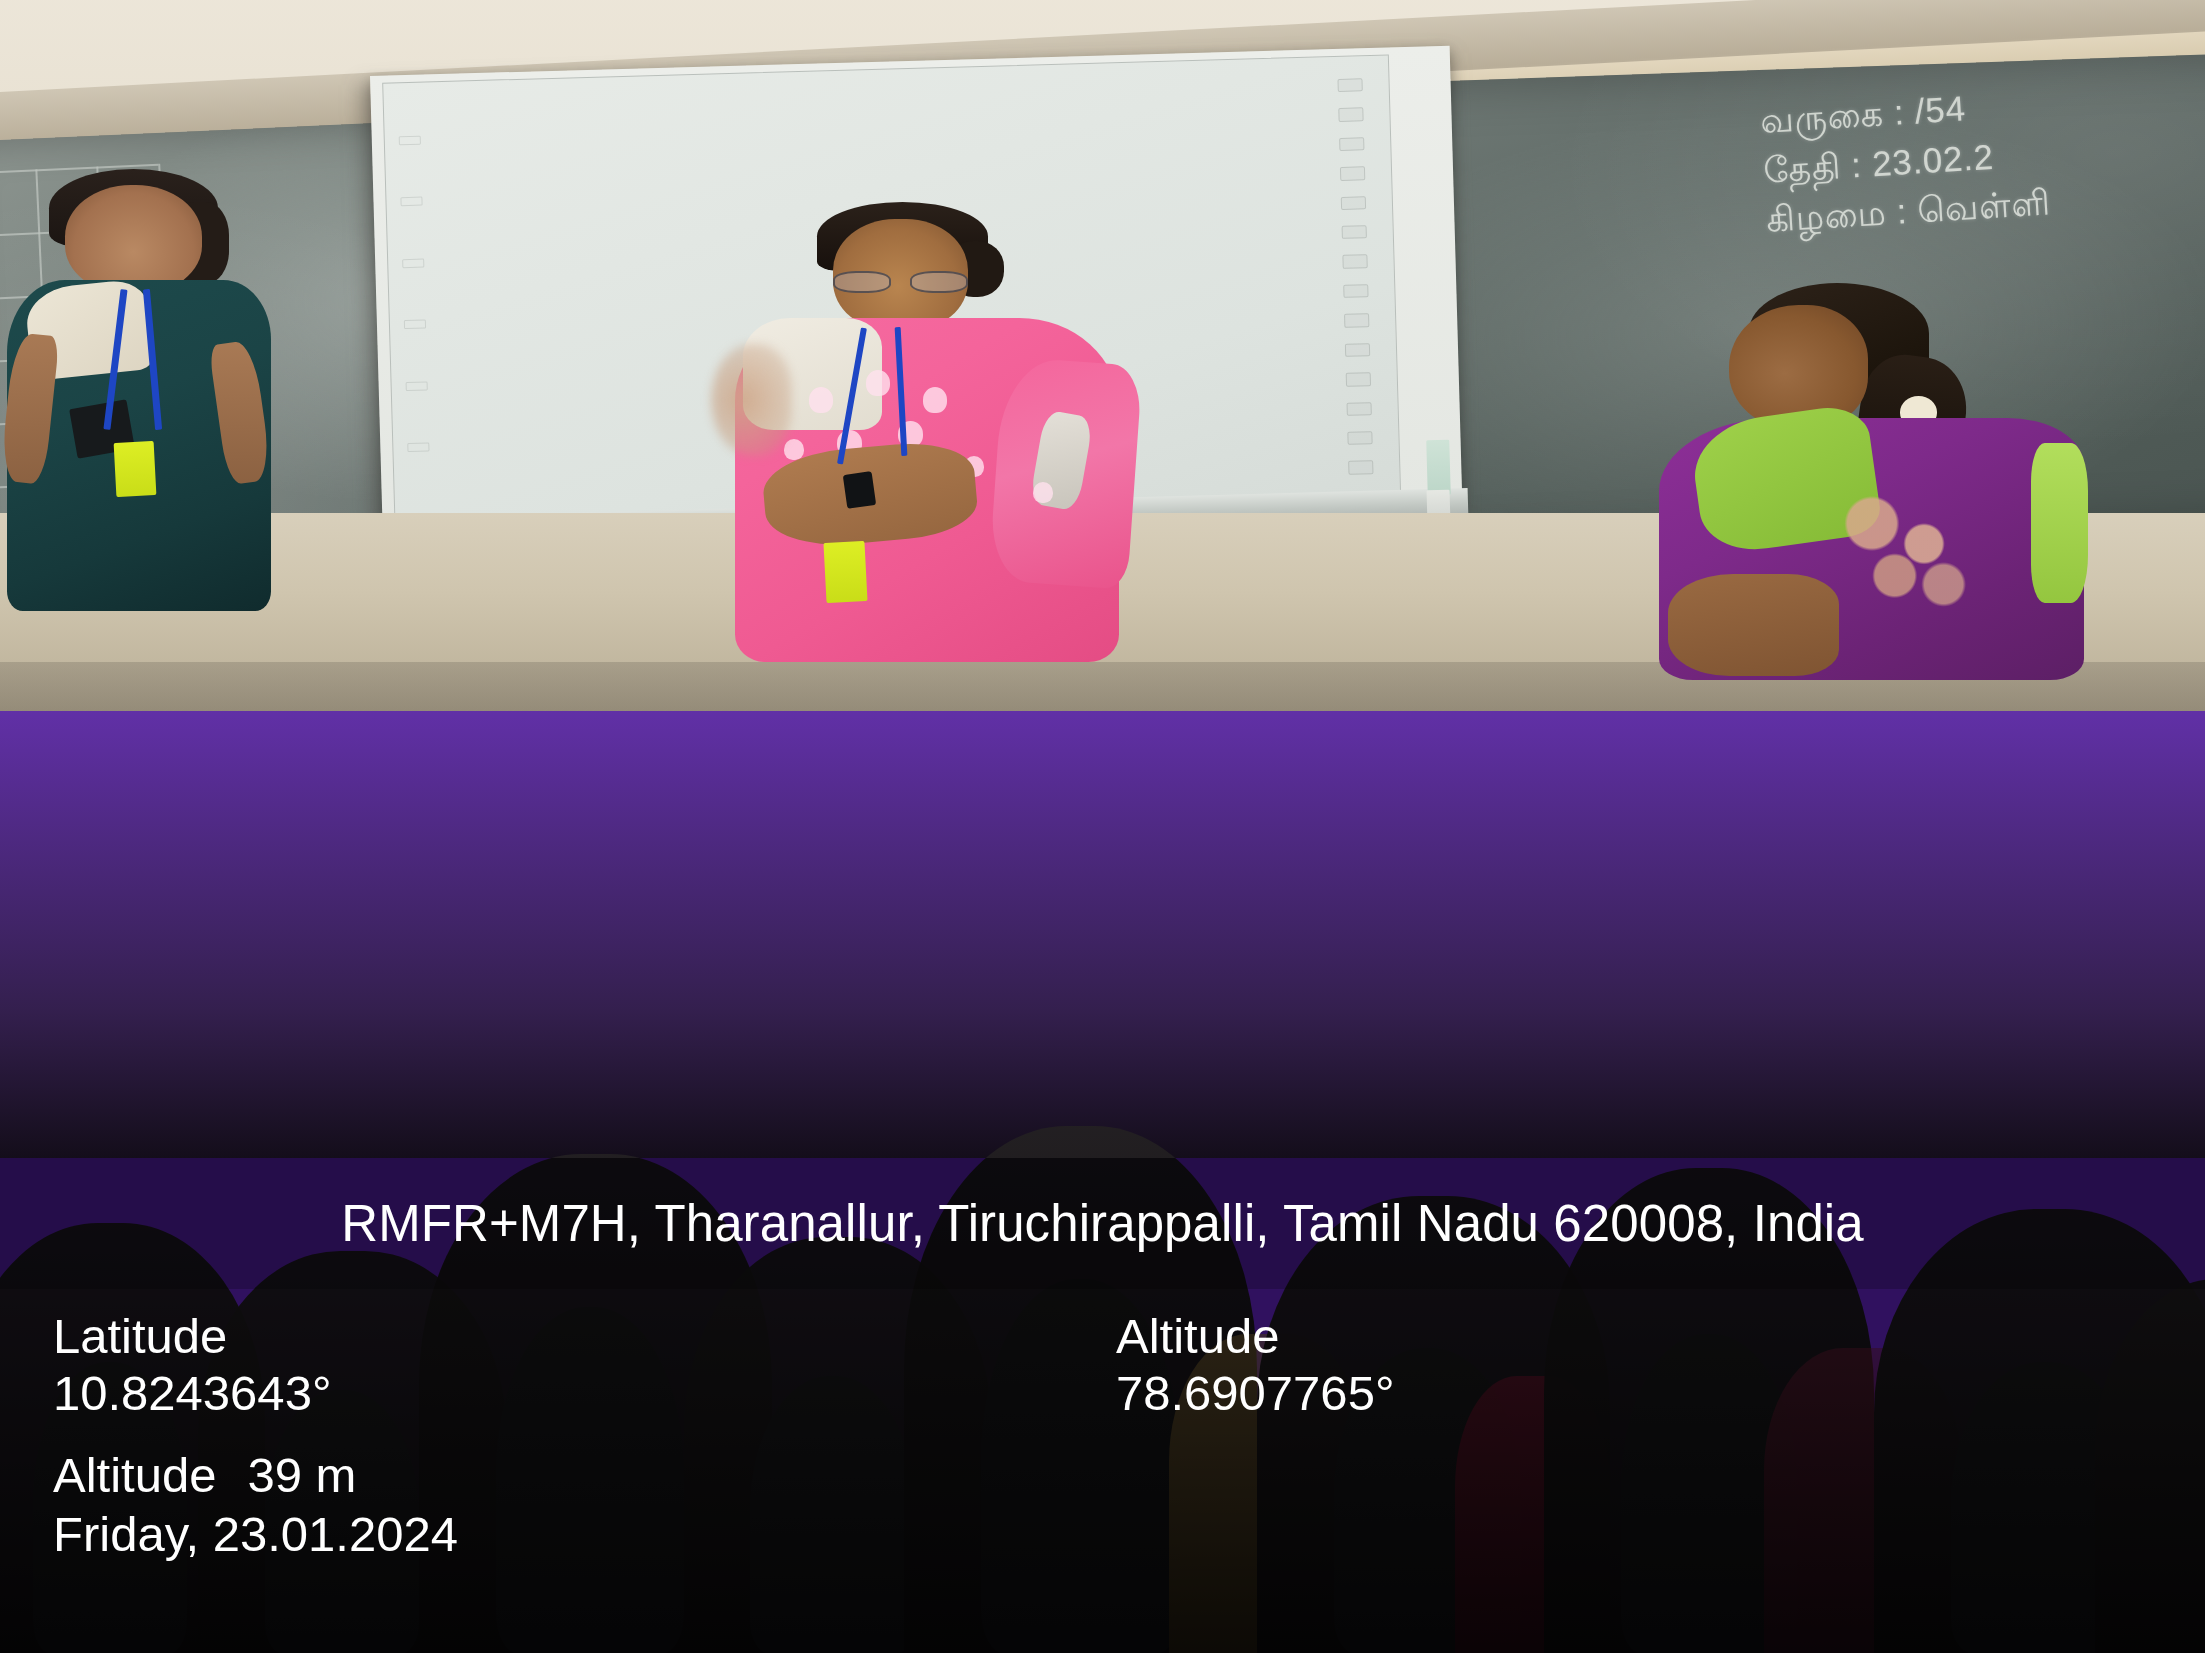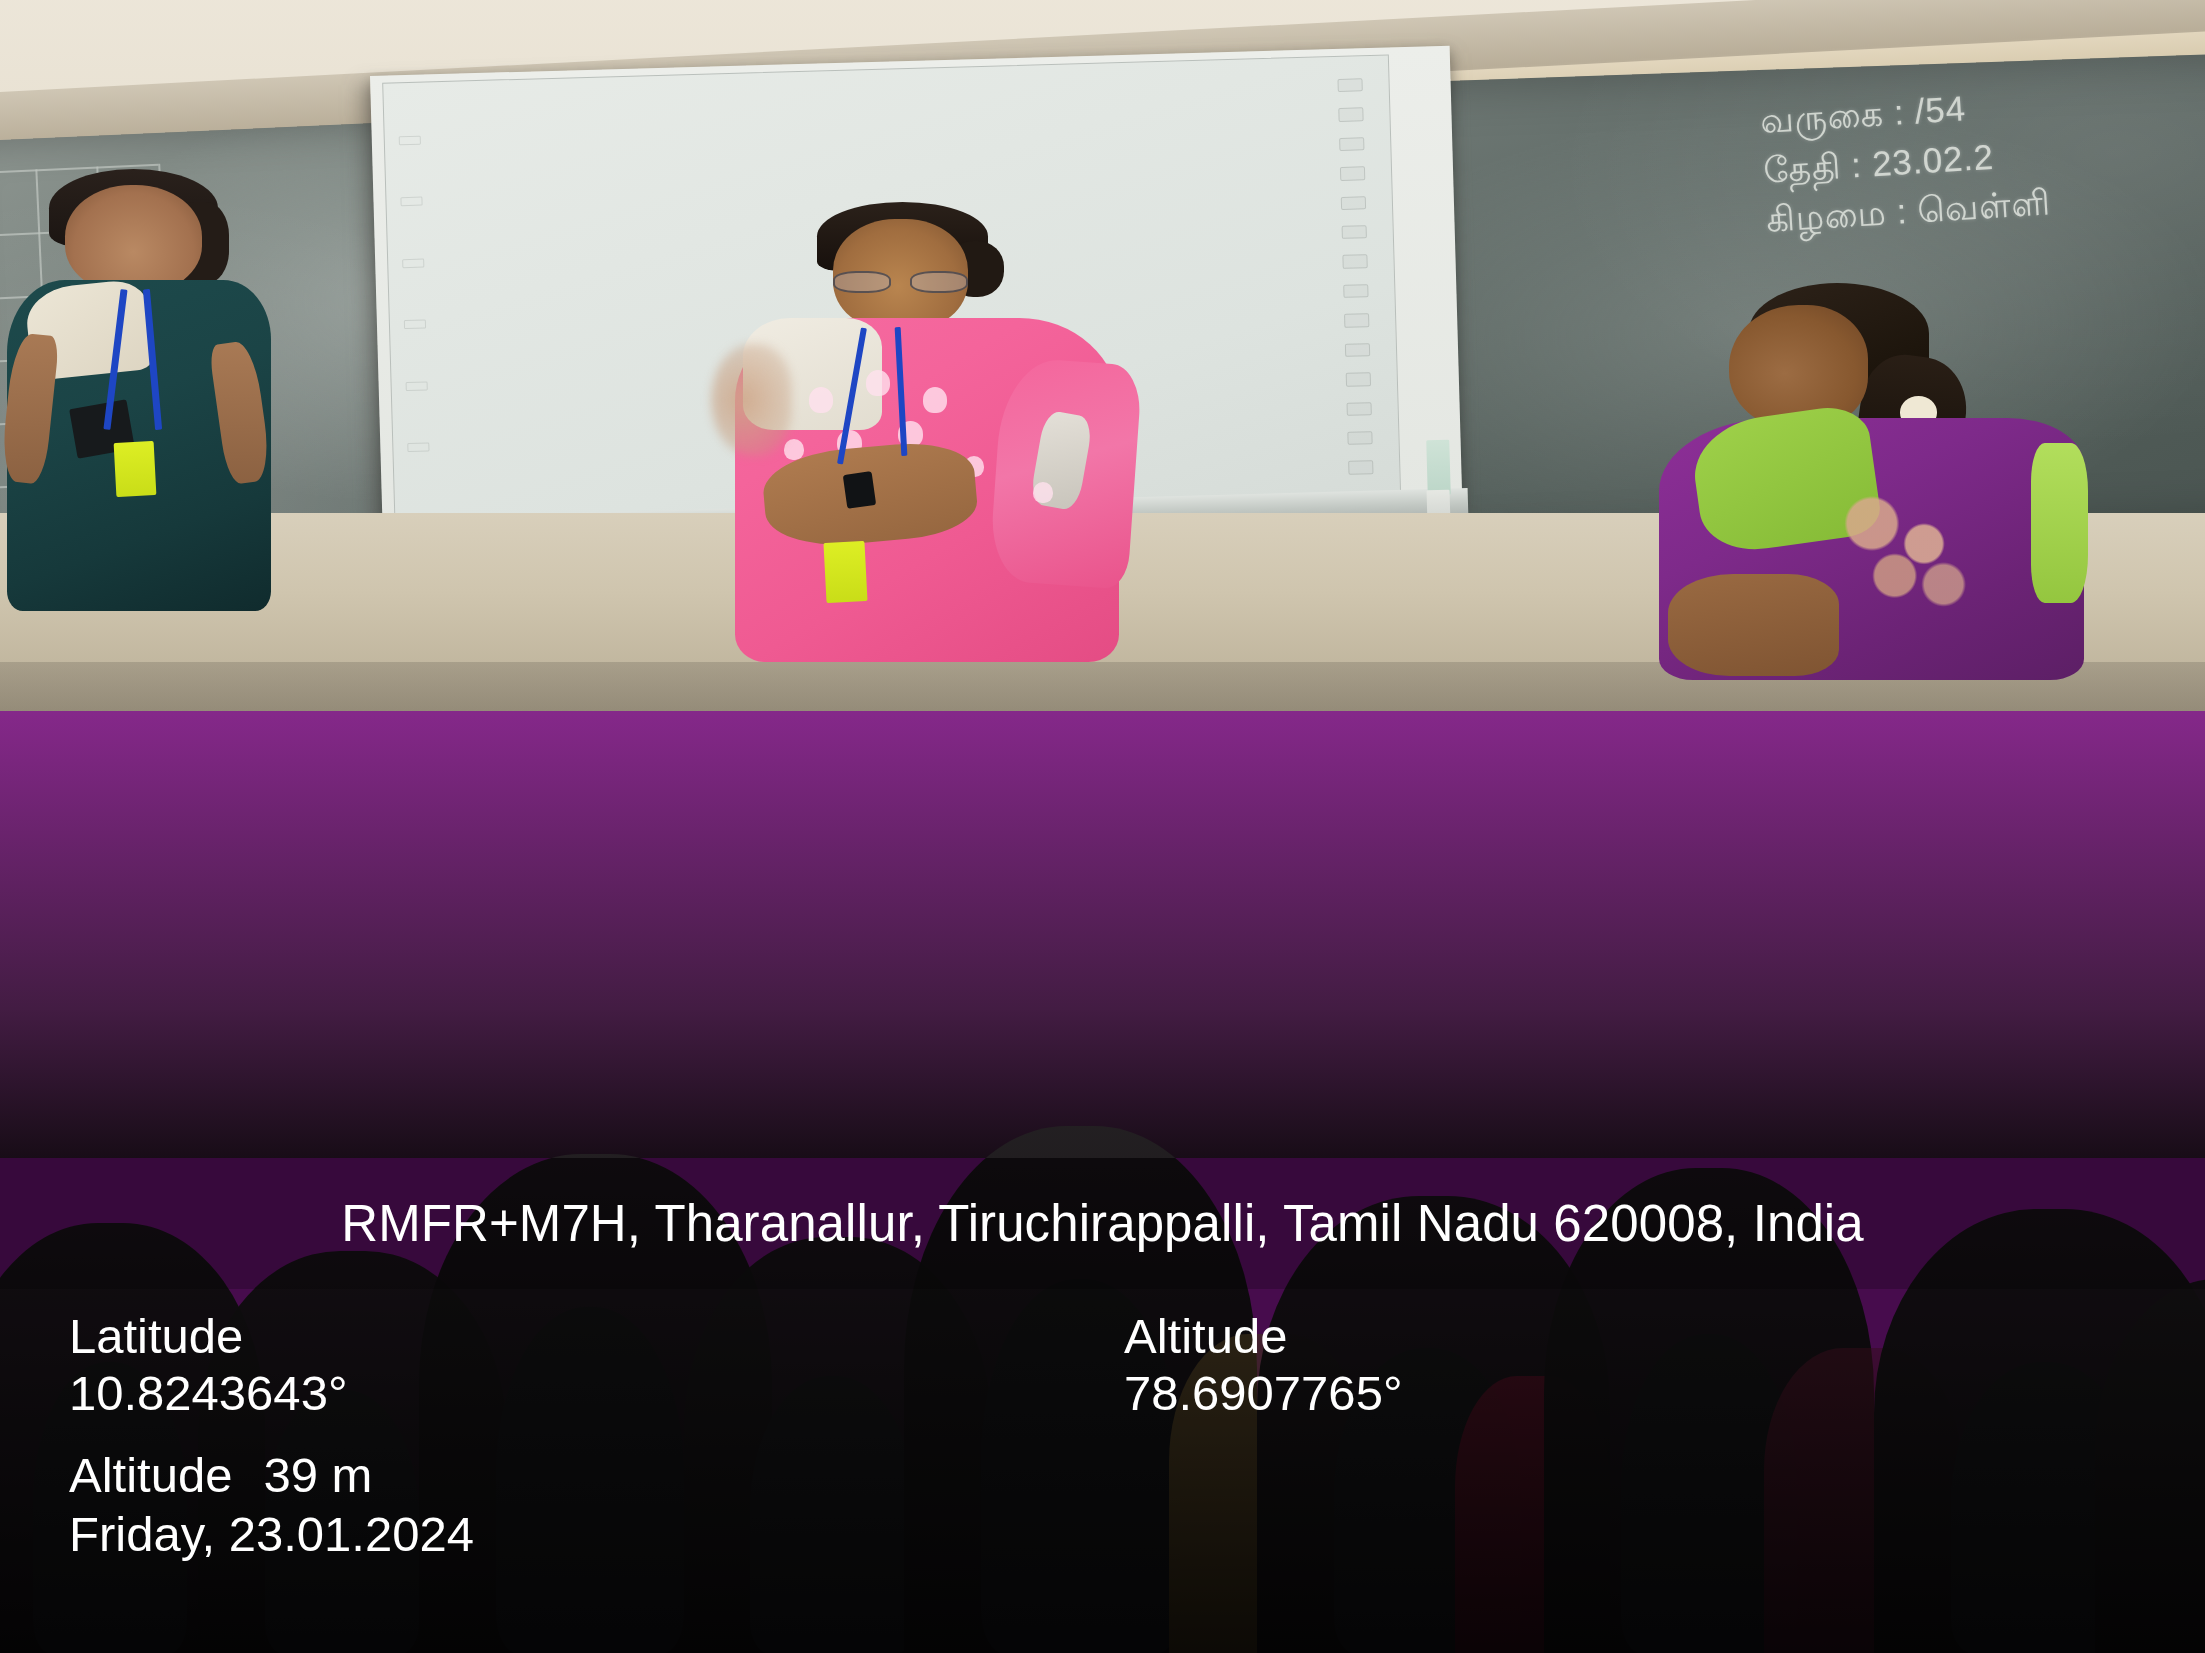--- a/index.html
+++ b/index.html
@@ -7,21 +7,21 @@
     margin: 0;
     padding: 0;
     background: #000;
   }
   #stage {
     position: relative;
     width: 2205px;
     height: 1654px;
     overflow: hidden;
     font-family: "Liberation Sans", sans-serif;
-    background: #a21caf;
+    background: #6d28d9;
   }
 
   
   .photo {
     position: absolute;
     inset: 0;
     overflow: hidden;
   }
 
   
@@ -440,21 +440,21 @@
     font-size: 51px;
     font-weight: 400;
     letter-spacing: 0.1px;
     white-space: nowrap;
     color: #ffffff;
   }
   .gps-grid {
     position: absolute;
     left: 0; top: 26.5%;
     width: 100%; height: 73.5%;
-    padding: 19px 53px 0 69px;
+    padding: 19px 53px 0 53px;
     box-sizing: border-box;
     display: grid;
     grid-template-columns: 1fr 1fr;
     grid-template-rows: auto auto;
     column-gap: 27px;
     row-gap: 24px;
     align-content: start;
   }
   .gps-cell { min-width: 0; }
   .gps-label {

